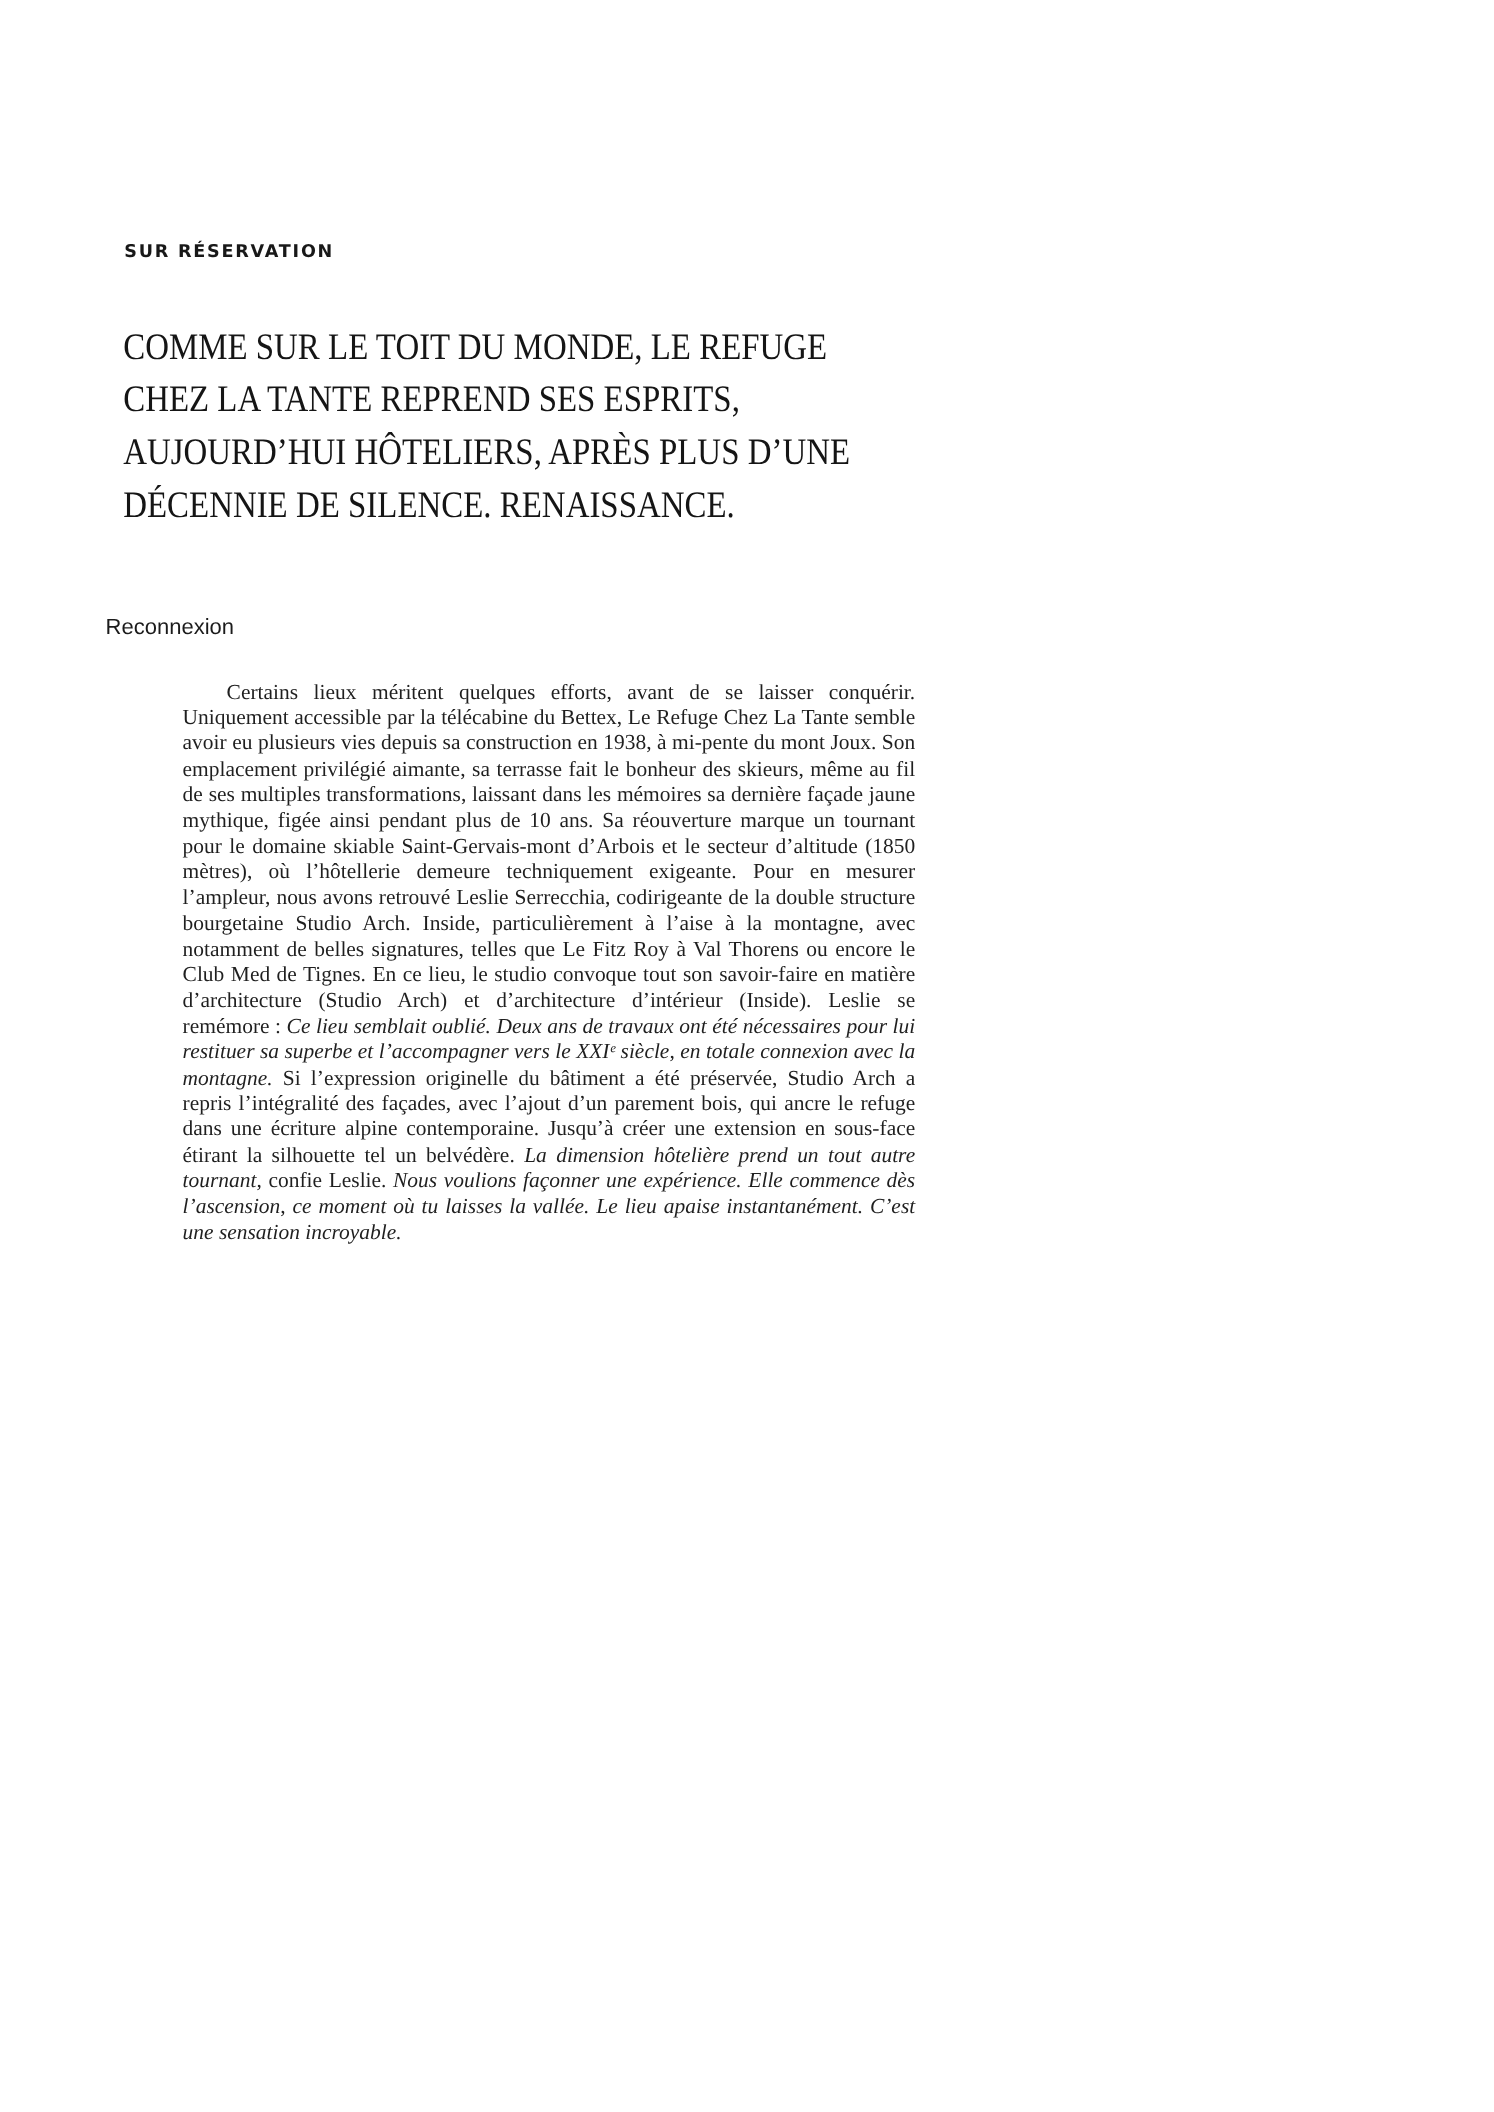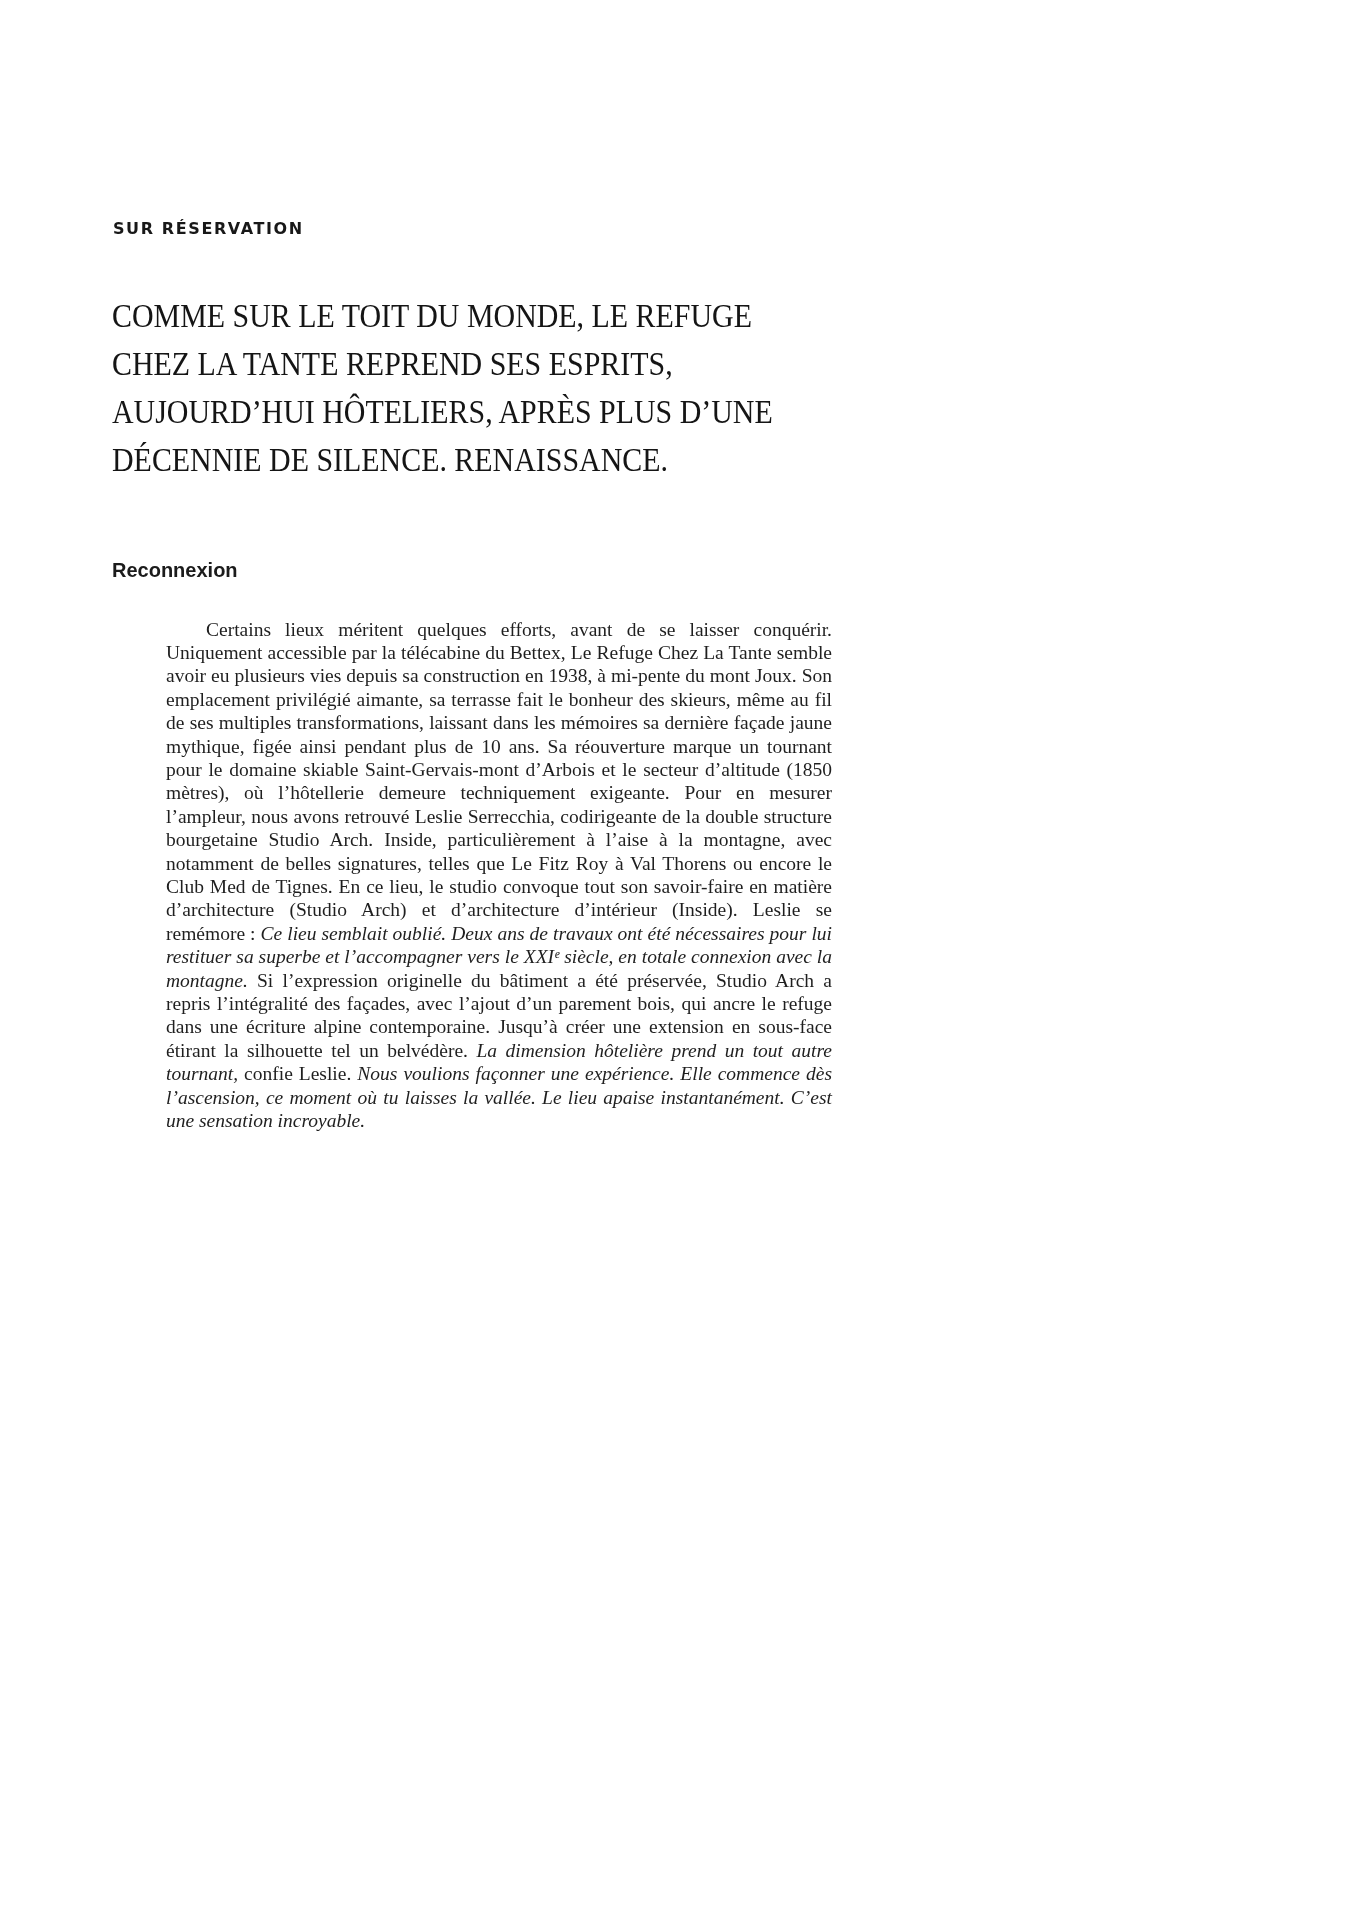--- a/index.html
+++ b/index.html
@@ -40,24 +40,24 @@
     font-size: 34px;
     line-height: 48px;
     color: #151515;
     transform: scaleX(0.88);
     transform-origin: left top;
     white-space: nowrap;
   }
 
   .section-label {
     position: absolute;
-    left: 112px;
+    left: 96px;
     top: 559px;
     font-family: "Liberation Sans", "DejaVu Sans", sans-serif;
-    font-weight: 700;
+    font-weight: 400;
     font-size: 20px;
     color: #1b1b1b;
   }
 
   
   .body-col {
     position: absolute;
     left: 166px;
     top: 598px;
     width: 666px;

